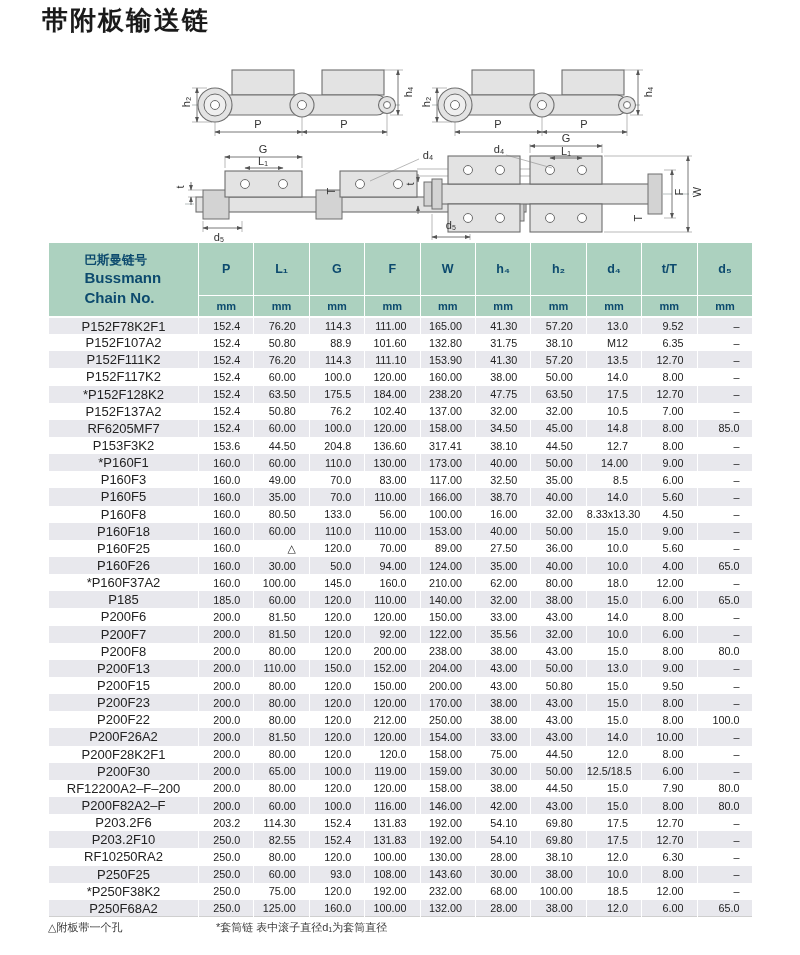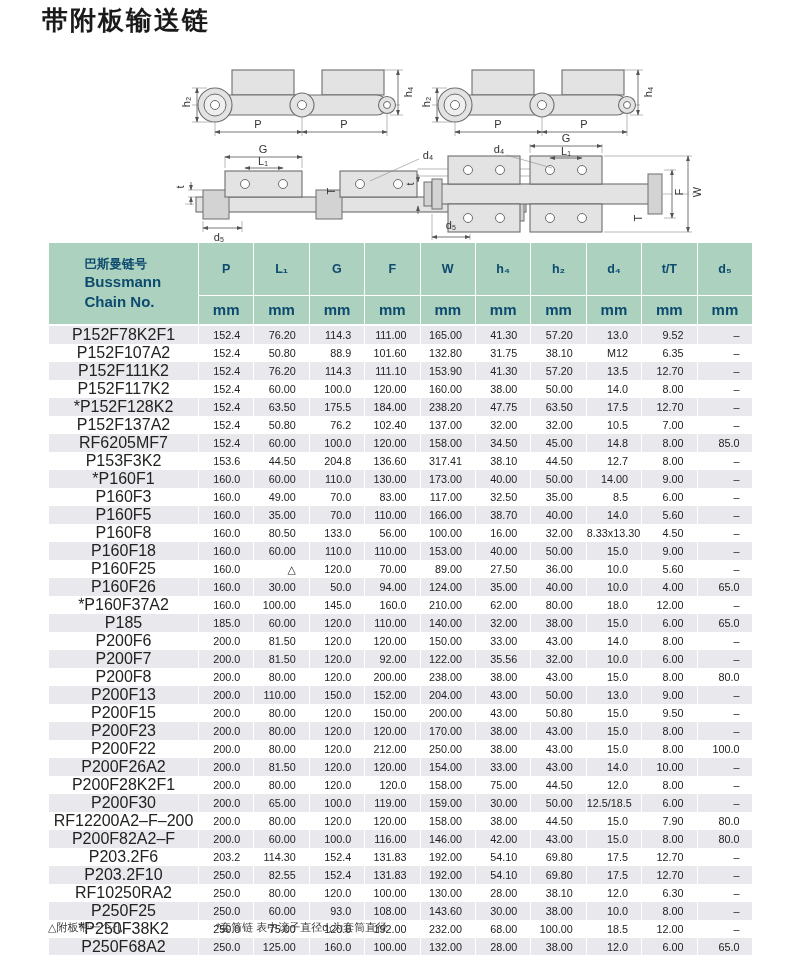--- a/index.html
+++ b/index.html
@@ -20,30 +20,30 @@
   svg .ext { stroke:#8a8a8a; stroke-width:0.6; fill:none; }
   svg .cl  { stroke:#9aa4a4; stroke-width:0.7; stroke-dasharray:9 3 2 3; fill:none; }
   svg text { font-size:11px; fill:#333; }
 
   .table-wrap { position:absolute; left:48px; top:243px; width:704px; }
   table { width:704px; border-collapse:collapse; table-layout:fixed;
           border-bottom:1px solid #cfcfcf; }
   thead th { background:var(--header-bg,#acd1bf); font-weight:bold; color:#0c4a6e;
              border-left:1.5px solid #fff; vertical-align:middle;margin-top:41px; }
   thead tr.label-row th { height:52px; font-size:12.5px; }
-  thead tr.unit-row th  { height:30px; font-size:15px; border-top:1.5px solid #fff; }
+  thead tr.unit-row th  { height:22px; font-size:11px; border-top:1.5px solid #fff; }
   th.chain-th { text-align:left; padding-left:36px; font-size:13px; line-height:1.3;
                 border-left:none; }
   th.chain-th .en { font-weight:bold; font-size:15px; }
   tbody { border-top:2px solid #fff; }
   tbody tr { height:17.15px; }
   tbody tr.stripe { background:#e8e8ed; }
   tbody td { font-size:10.8px; color:#222; text-align:right; padding-right:13px;
              border-left:1px solid #fff; white-space:nowrap; overflow:hidden; }
-  tbody td:first-child { text-align:center; padding-right:0; font-size:16px; }
+  tbody td:first-child { text-align:center; padding-right:0; font-size:13px; }
 
   .footnotes { position:absolute; left:48px; top:920px; width:704px; font-size:11px;
                color:#3a3a3a; line-height:1.45; }
   .fn-row { display:flex; }
   .fn-left { width:168px; }
   .fn-right { flex:1; }
 </style>
 </head>
 <body>
 

